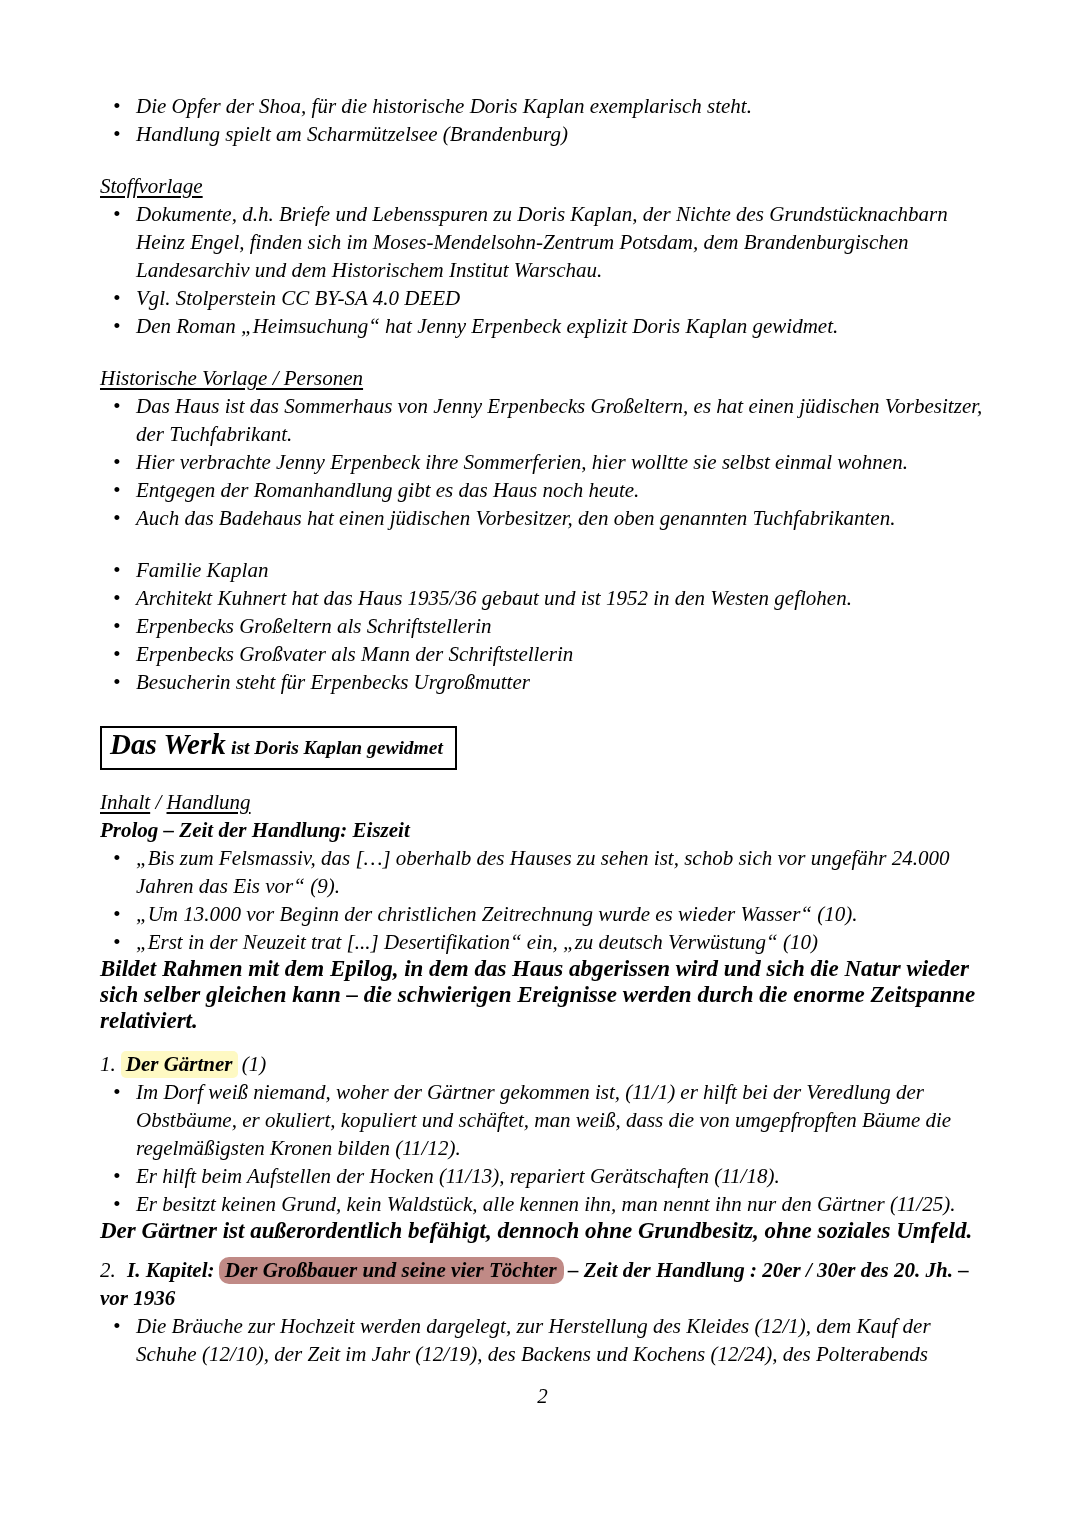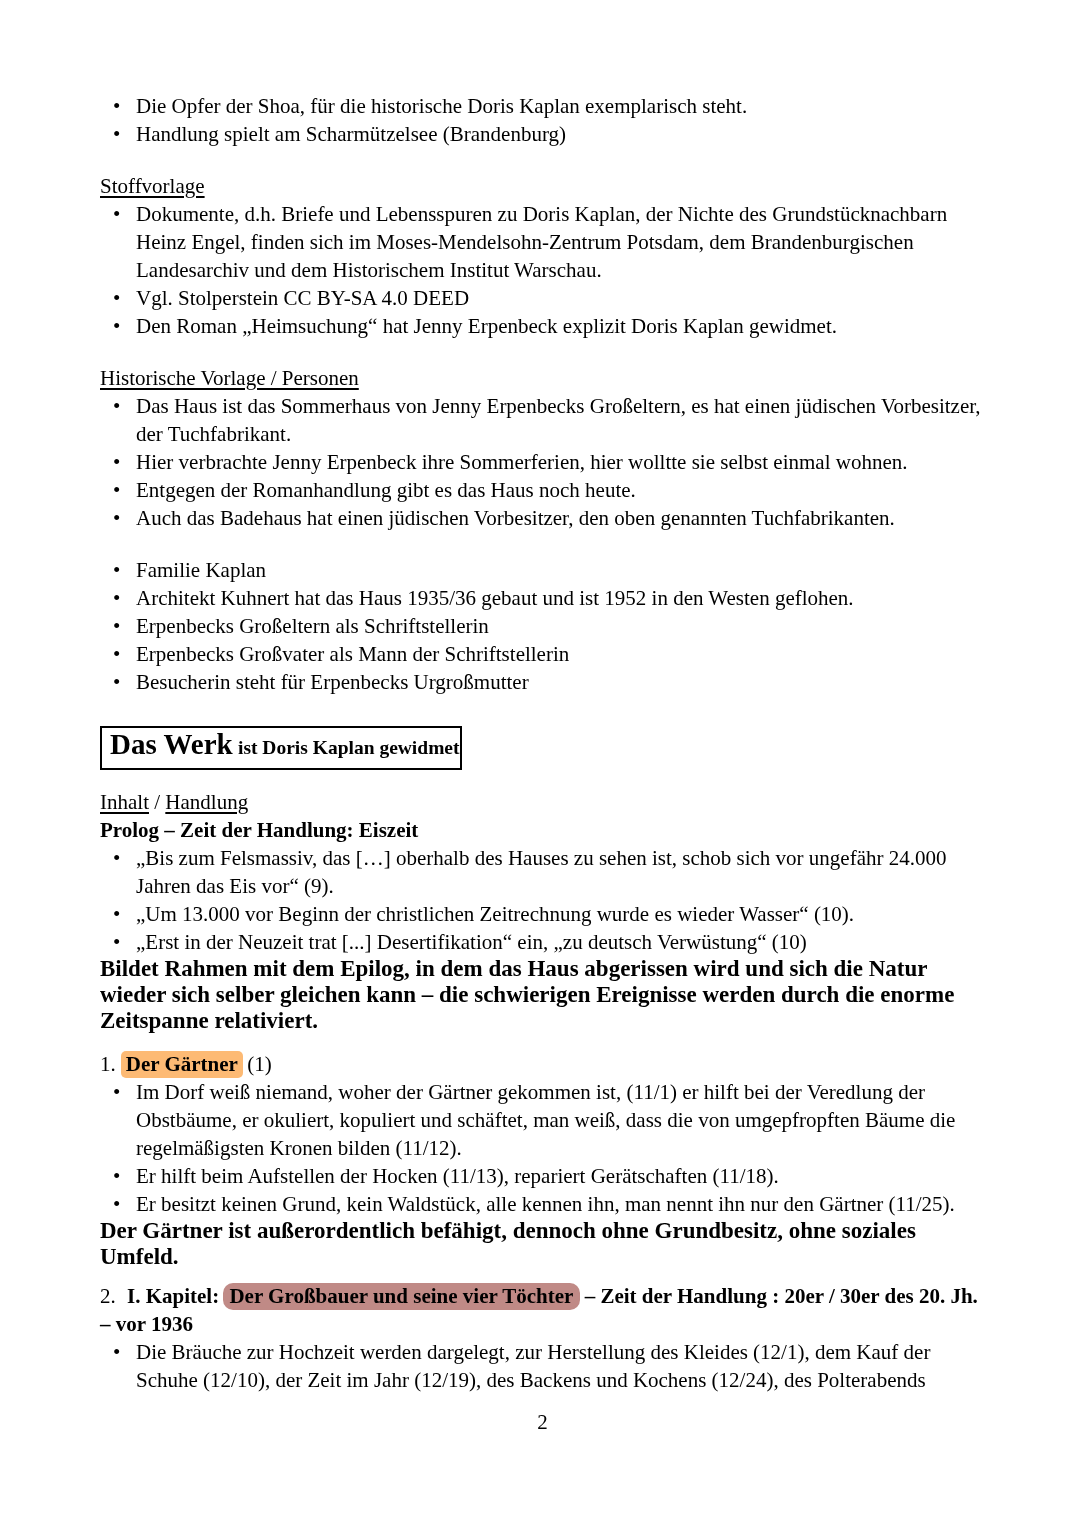--- a/index.html
+++ b/index.html
@@ -10,20 +10,21 @@
     overflow: hidden;
     font-family: "Liberation Serif", "DejaVu Serif", serif;
     color: #000000;
   }
   .page {
     width: 1080px;
     height: 1196px;
     padding: 92px 95px 0 100px;
     font-size: 21px;
     line-height: 28px;
+    font-style: italic;
   }
   ul.blist { list-style: none; }
   ul.blist > li { position: relative; padding-left: 36px; }
   ul.blist > li::before {
     content: "\2022";
     position: absolute;
     left: 13px;
     top: 0;
   }
   .uhead { text-decoration: underline; text-underline-offset: 3px; }
@@ -33,21 +34,21 @@
   .mt16 { margin-top: 16px; }
   .mt12 { margin-top: 12px; }
   .note {
     font-weight: bold;
     font-size: 23px;
     line-height: 26px;
   }
   .werk-box {
     display: inline-block;
     border: 2px solid #000;
-    padding: 2px 0 6px 8px;
+    padding: 2px 12px 6px 8px;
     margin-top: 30px;
   }
   .werk-title { font-size: 29px; font-weight: bold; }
   .werk-sub { font-size: 19.5px; font-weight: bold; }
   .box-gap { margin-top: 18px; }
   .hl-green {
     border-radius: 5px;
     padding: 1px 5px 2px 5px;
     margin: 0 -1px;
   }
@@ -105,21 +106,21 @@
 
   <div class="bold">Prolog – Zeit der Handlung: Eiszeit</div>
   <ul class="blist">
     <li>„Bis zum Felsmassiv, das […] oberhalb des Hauses zu sehen ist, schob sich vor ungefähr 24.000 Jahren das Eis vor“ (9).</li>
     <li>„Um 13.000 vor Beginn der christlichen Zeitrechnung wurde es wieder Wasser“ (10).</li>
     <li>„Erst in der Neuzeit trat [...] Desertifikation“ ein, „zu deutsch Verwüstung“ (10)</li>
   </ul>
   <div class="note">Bildet Rahmen mit dem Epilog, in dem das Haus abgerissen wird und sich die Natur wieder sich selber gleichen kann – die schwierigen Ereignisse werden durch die enorme Zeitspanne relativiert.</div>
 
   <div class="mt16">
-    <span class="num-prefix">1.</span><span class="bold hl-green" style="background: #fdba74; margin-top: 6px;">Der Gärtner</span>
+    <span class="num-prefix">1.</span><span class="bold hl-green" style="background: #fef9c3; margin-top: 6px;">Der Gärtner</span>
     <span>(1)</span>
   </div>
   <ul class="blist">
     <li>Im Dorf weiß niemand, woher der Gärtner gekommen ist, (11/1) er hilft bei der Veredlung der Obstbäume, er okuliert, kopuliert und schäftet, man weiß, dass die von umgepfropften Bäume die regelmäßigsten Kronen bilden (11/12).</li>
     <li>Er hilft beim Aufstellen der Hocken (11/13), repariert Gerätschaften (11/18).</li>
     <li>Er besitzt keinen Grund, kein Waldstück, alle kennen ihn, man nennt ihn nur den Gärtner (11/25).</li>
   </ul>
   <div class="note">Der Gärtner ist außerordentlich befähigt, dennoch ohne Grundbesitz, ohne soziales Umfeld.</div>
 
   <div class="mt12">

